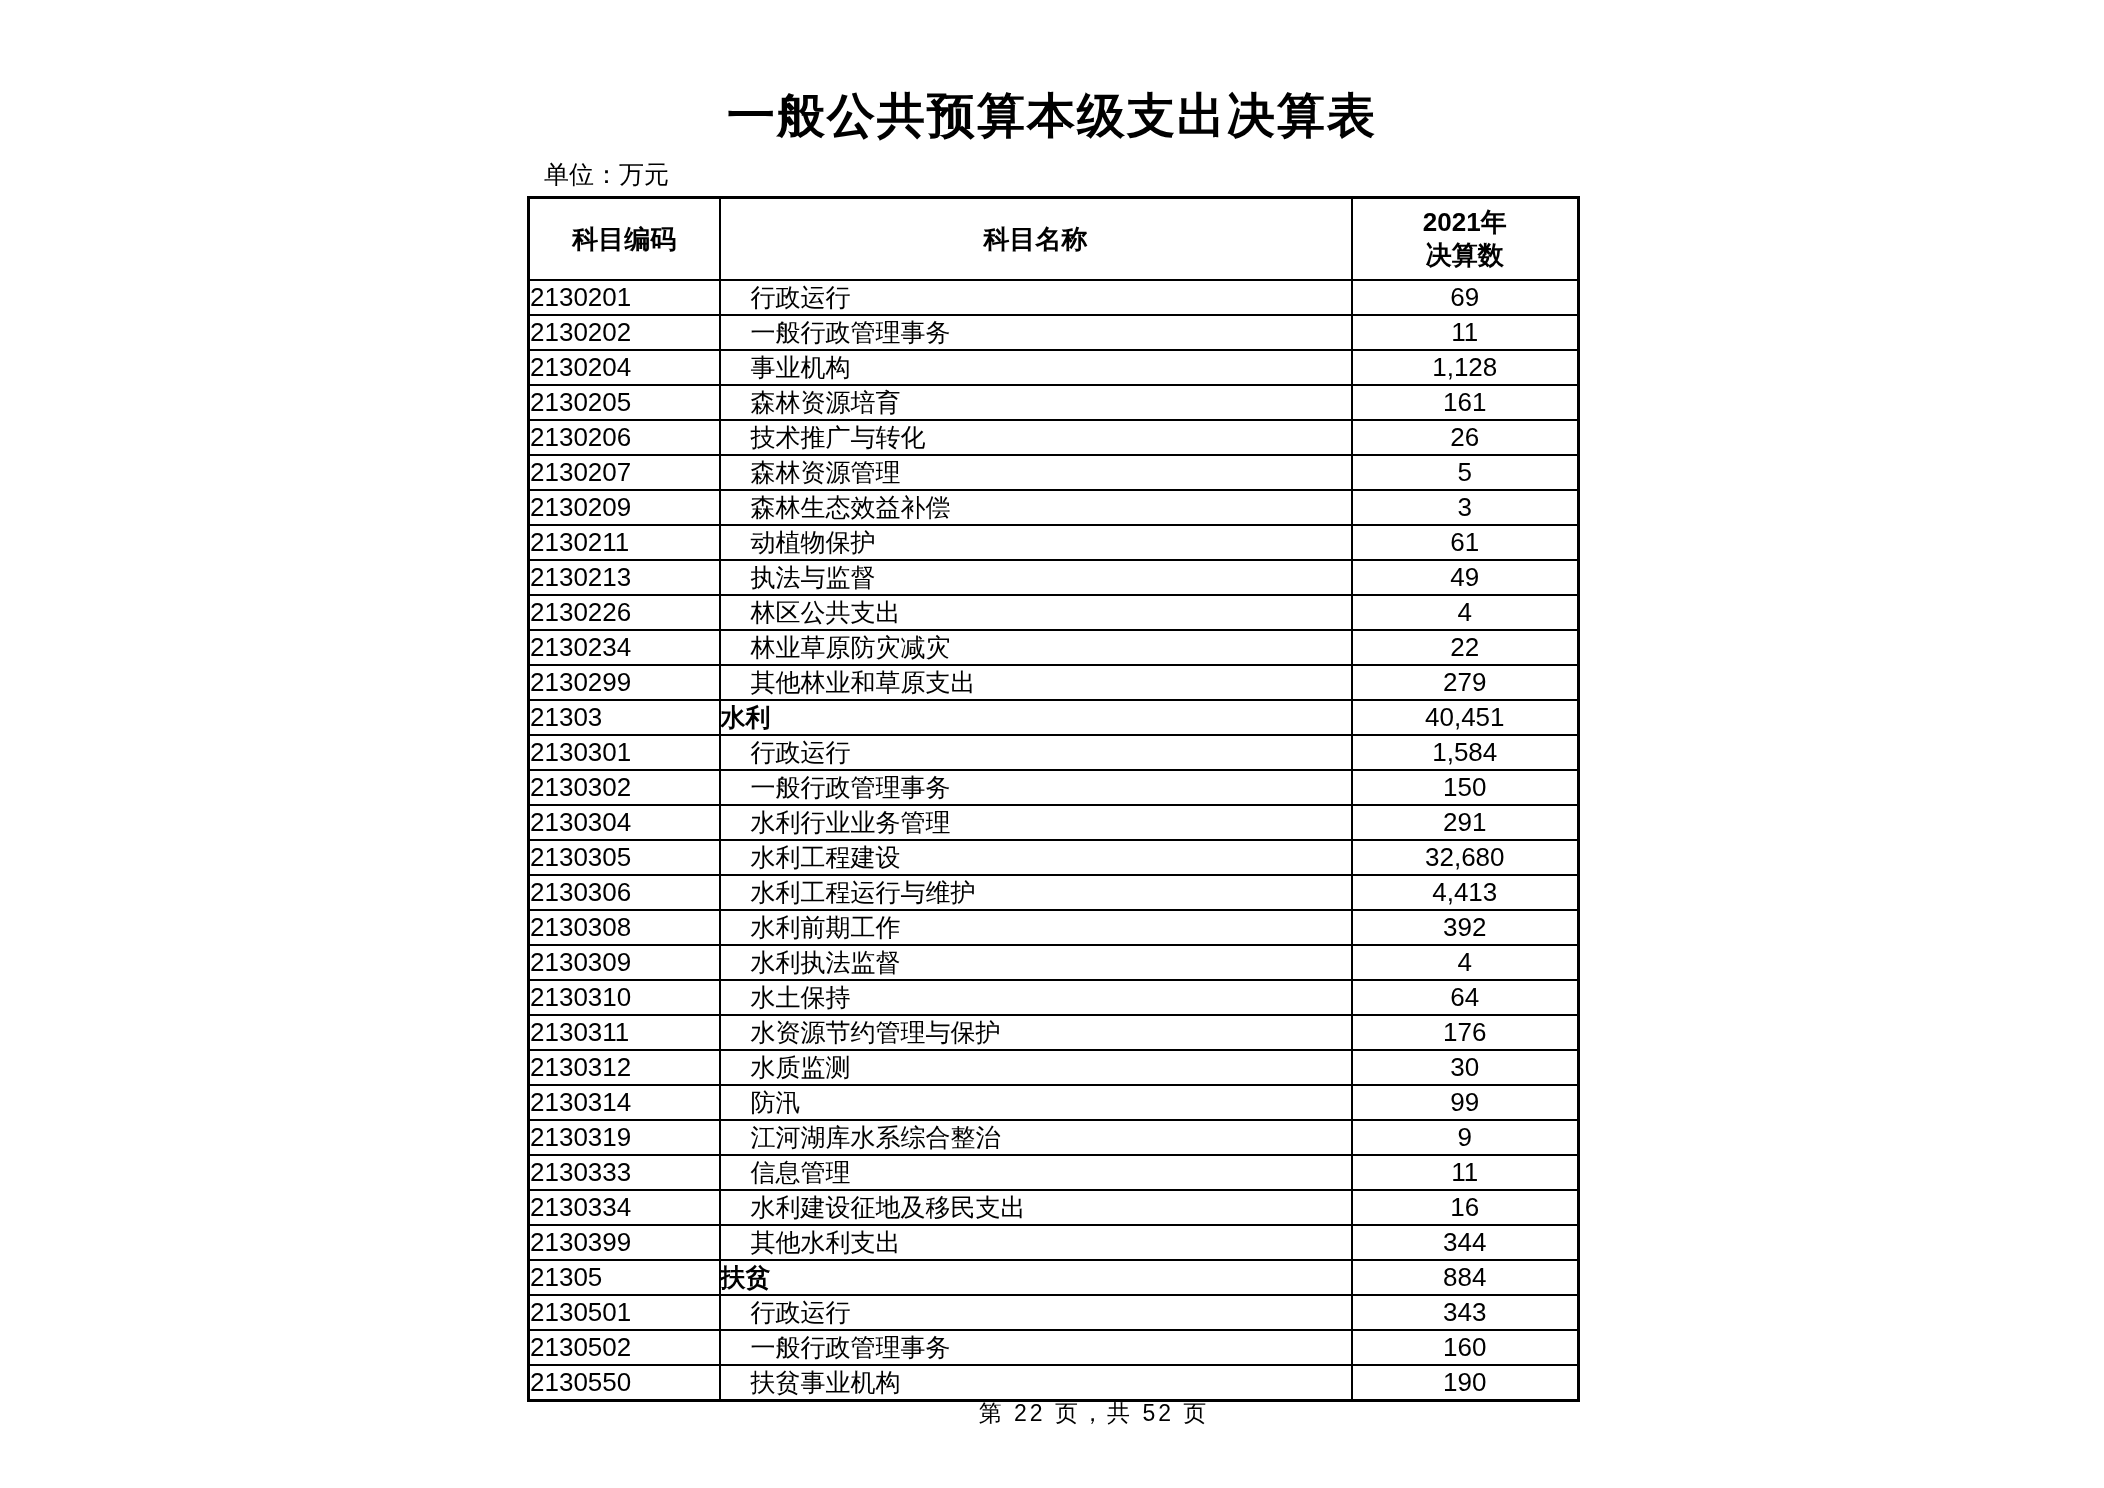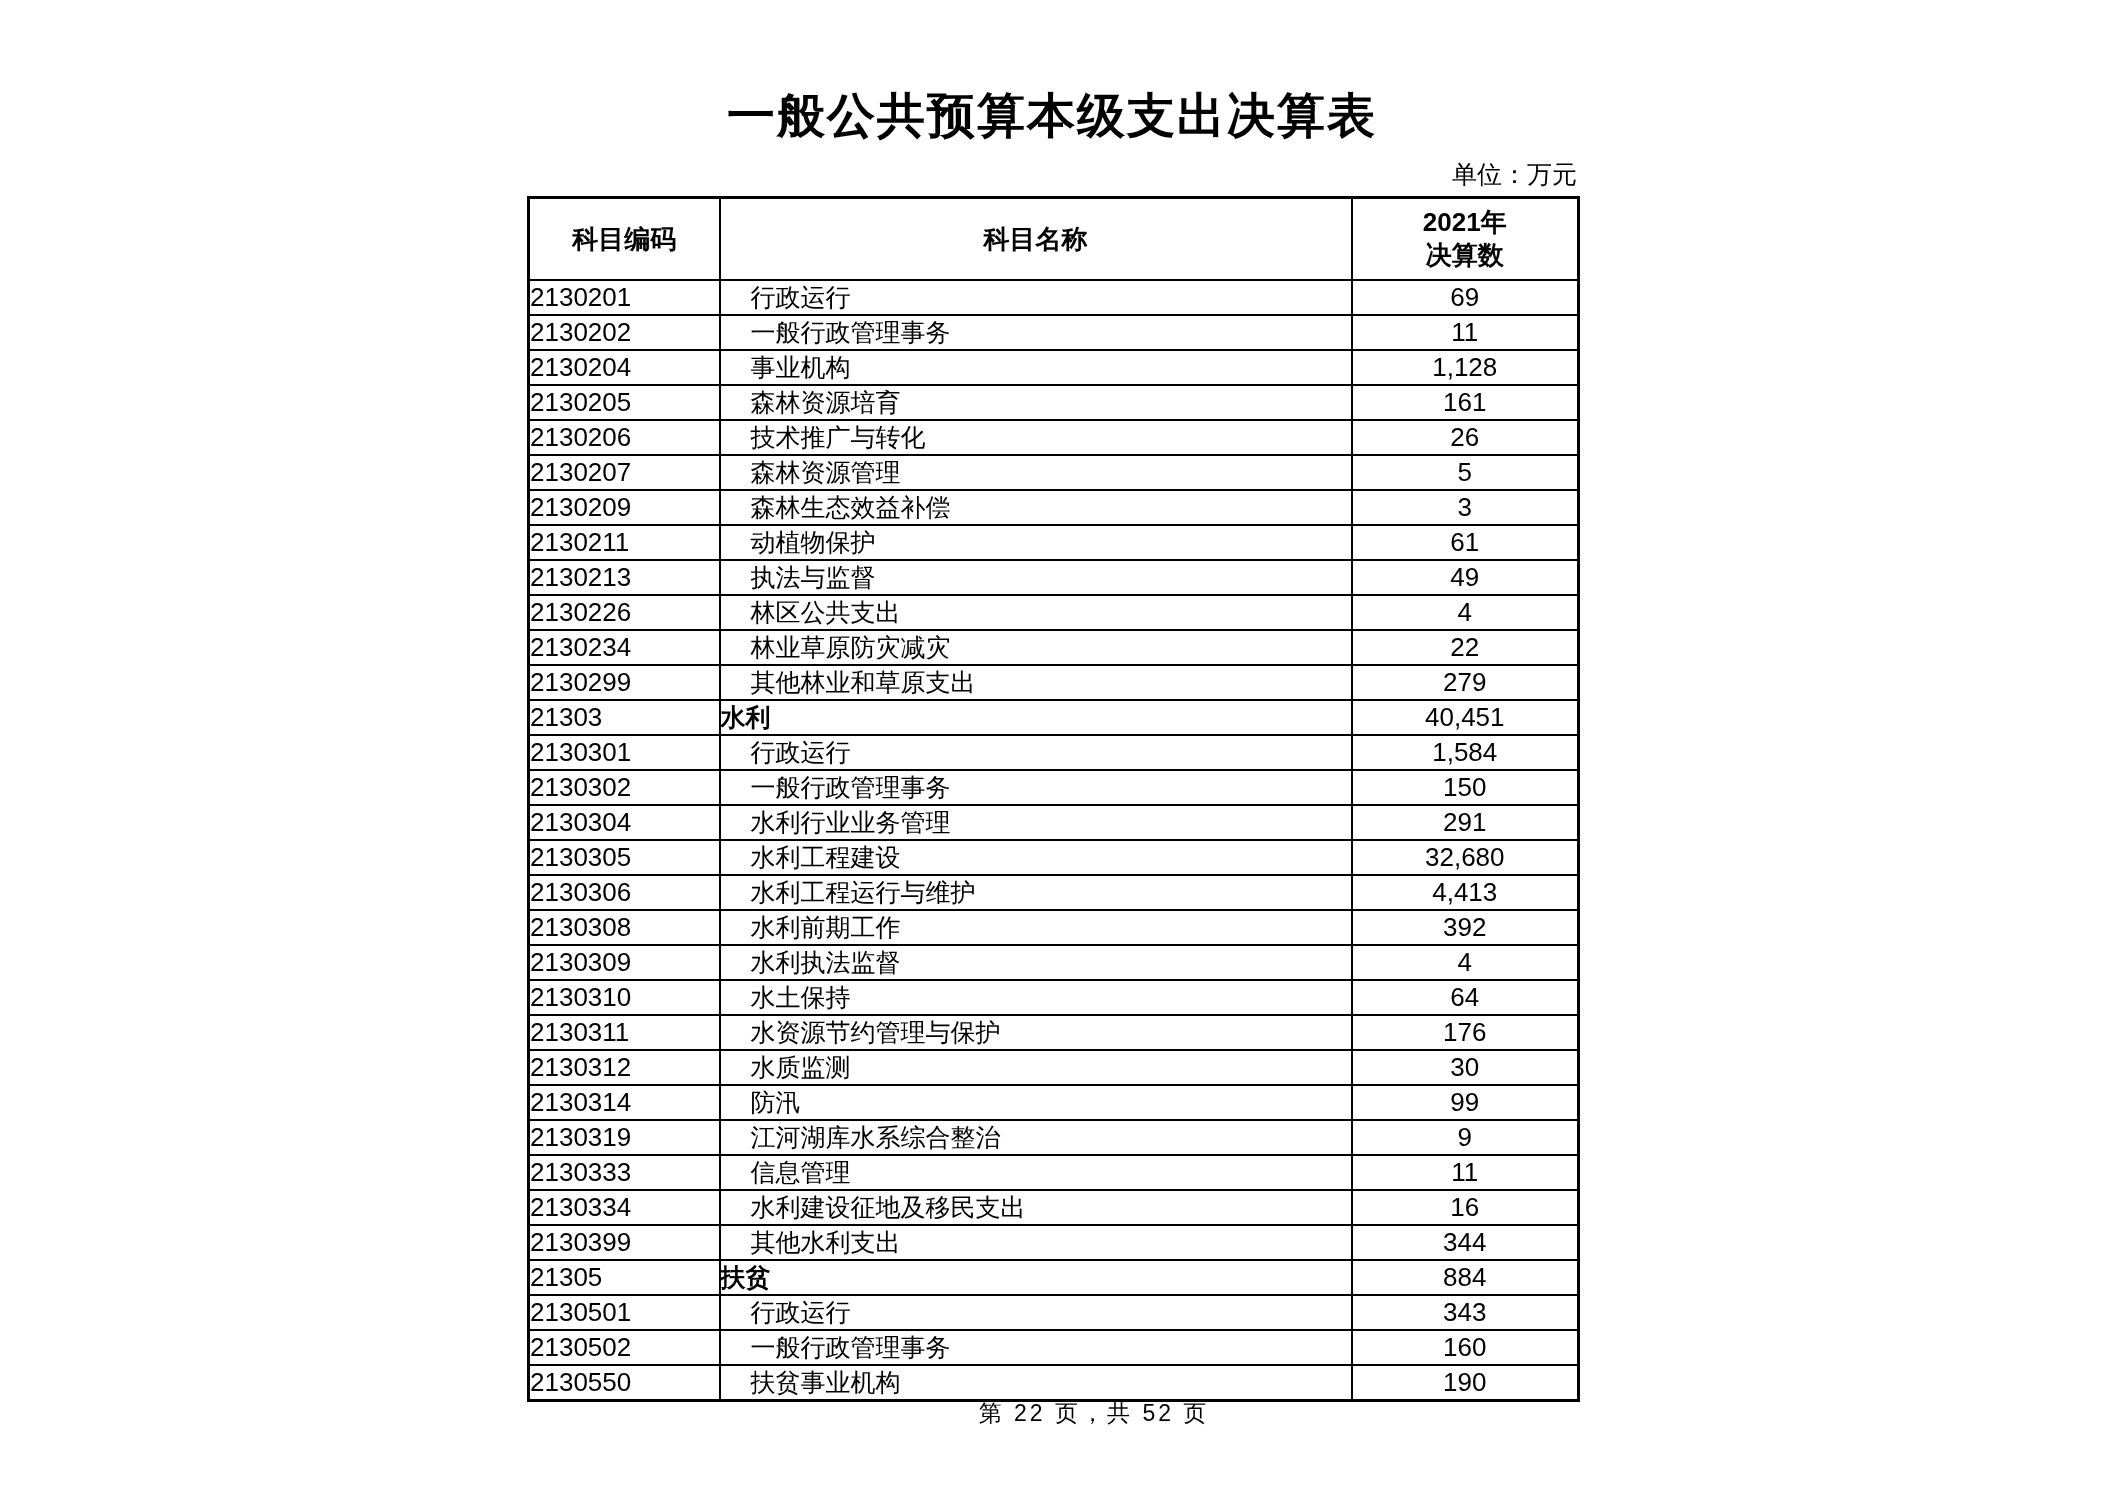--- a/index.html
+++ b/index.html
@@ -22,24 +22,24 @@
     left: 0;
     width: 100%;
     text-align: center;
     font-size: 48px;
     font-weight: bold;
     letter-spacing: 2px;
     color: #000000;
   }
   .unit-note-wrap {
     position: absolute;
-    left: 527px;
+    left: 544px;
     top: 158px;
     width: 1050px;
-    text-align: right;
+    text-align: left;
   }
   .unit-note {
     font-size: 25px;
     color: #000000;
   }
   table.budget-table {
     position: absolute;
     left: 527px;
     top: 196px;
     width: 1050px;

